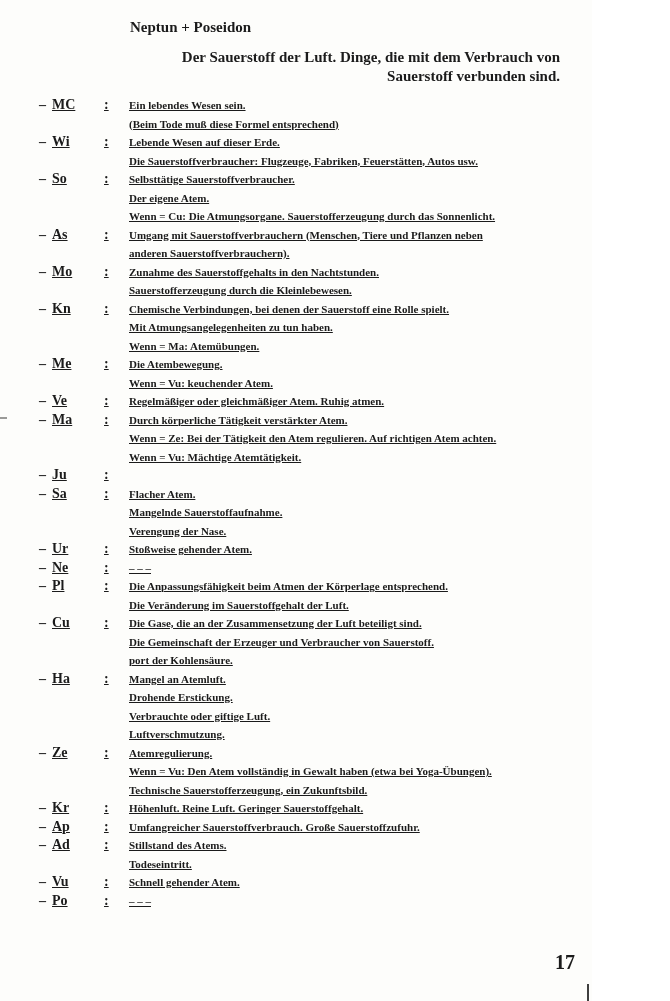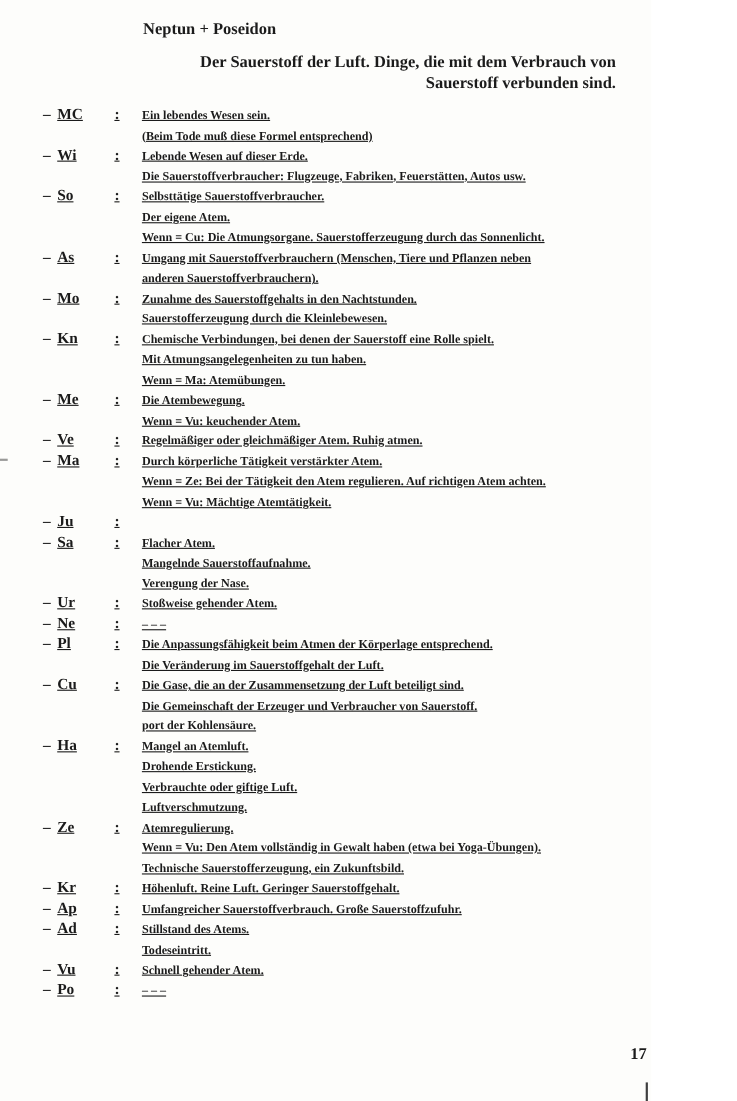--- a/index.html
+++ b/index.html
@@ -71,22 +71,22 @@
     min-width: 0;
   }
   .entry-lines .line {
     font-size: 11px;
     line-height: 18.5px;
     white-space: nowrap;
   }
   .page-number {
     position: absolute;
     top: 951px;
-    right: 4px;
-    font-size: 15px;
+    right: 17px;
+    font-size: 20px;
   }
   .artifact-left-tick {
     position: absolute;
     left: 0;
     top: 417px;
     width: 7px;
     height: 2px;
     background: #9a9a98;
   }
   .artifact-right-line {

